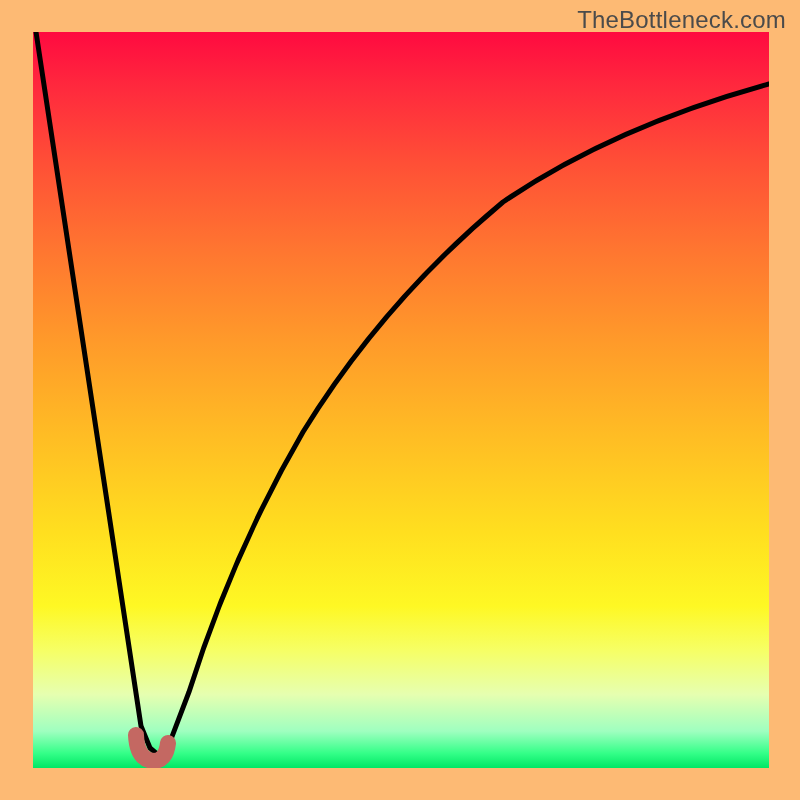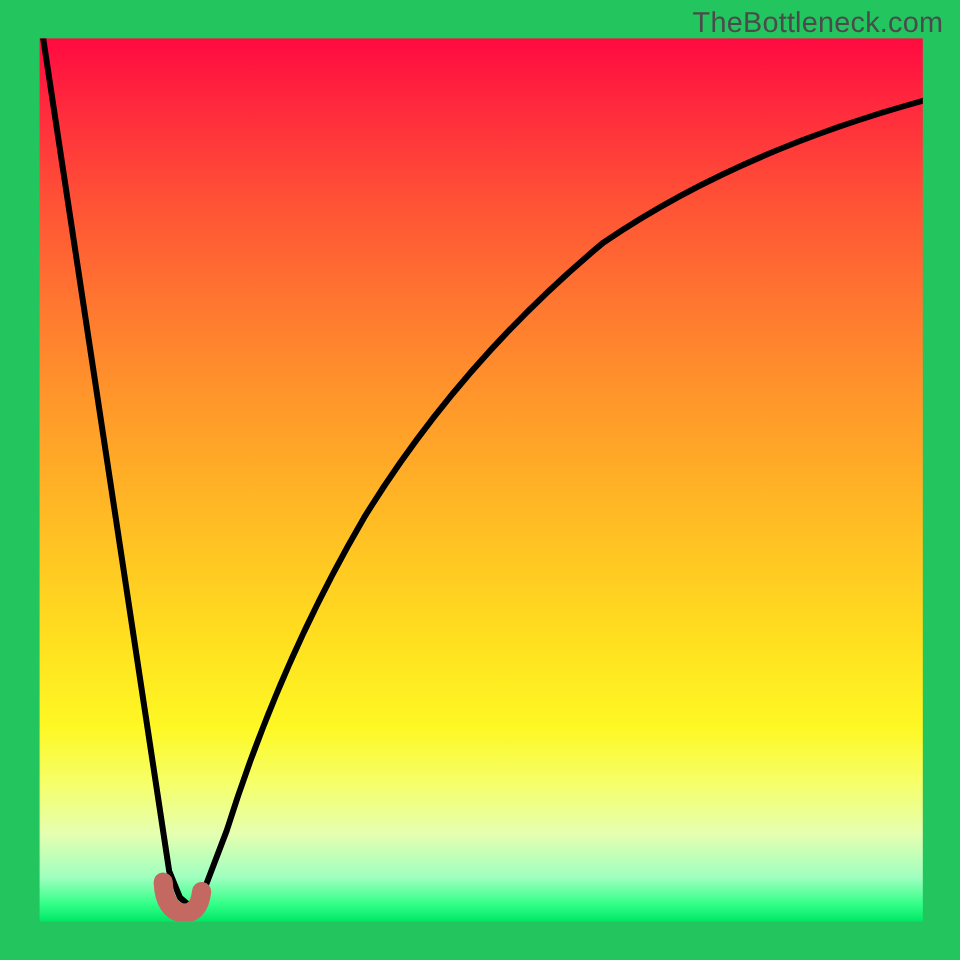--- a/index.html
+++ b/index.html
@@ -10,21 +10,21 @@
     background: #000;
     overflow: hidden;
     font-family: Arial, Helvetica, sans-serif;
   }
   .frame {
     position: absolute;
     left: 0;
     top: 0;
     width: 800px;
     height: 800px;
-    background: #22c55e;
+    background: #fdba74;
   }
   .plot-area {
     position: absolute;
     left: 33px;
     top: 32px;
     width: 736px;
     height: 736px;
     background: linear-gradient(
       to bottom,
       #ff0a40 0%,

